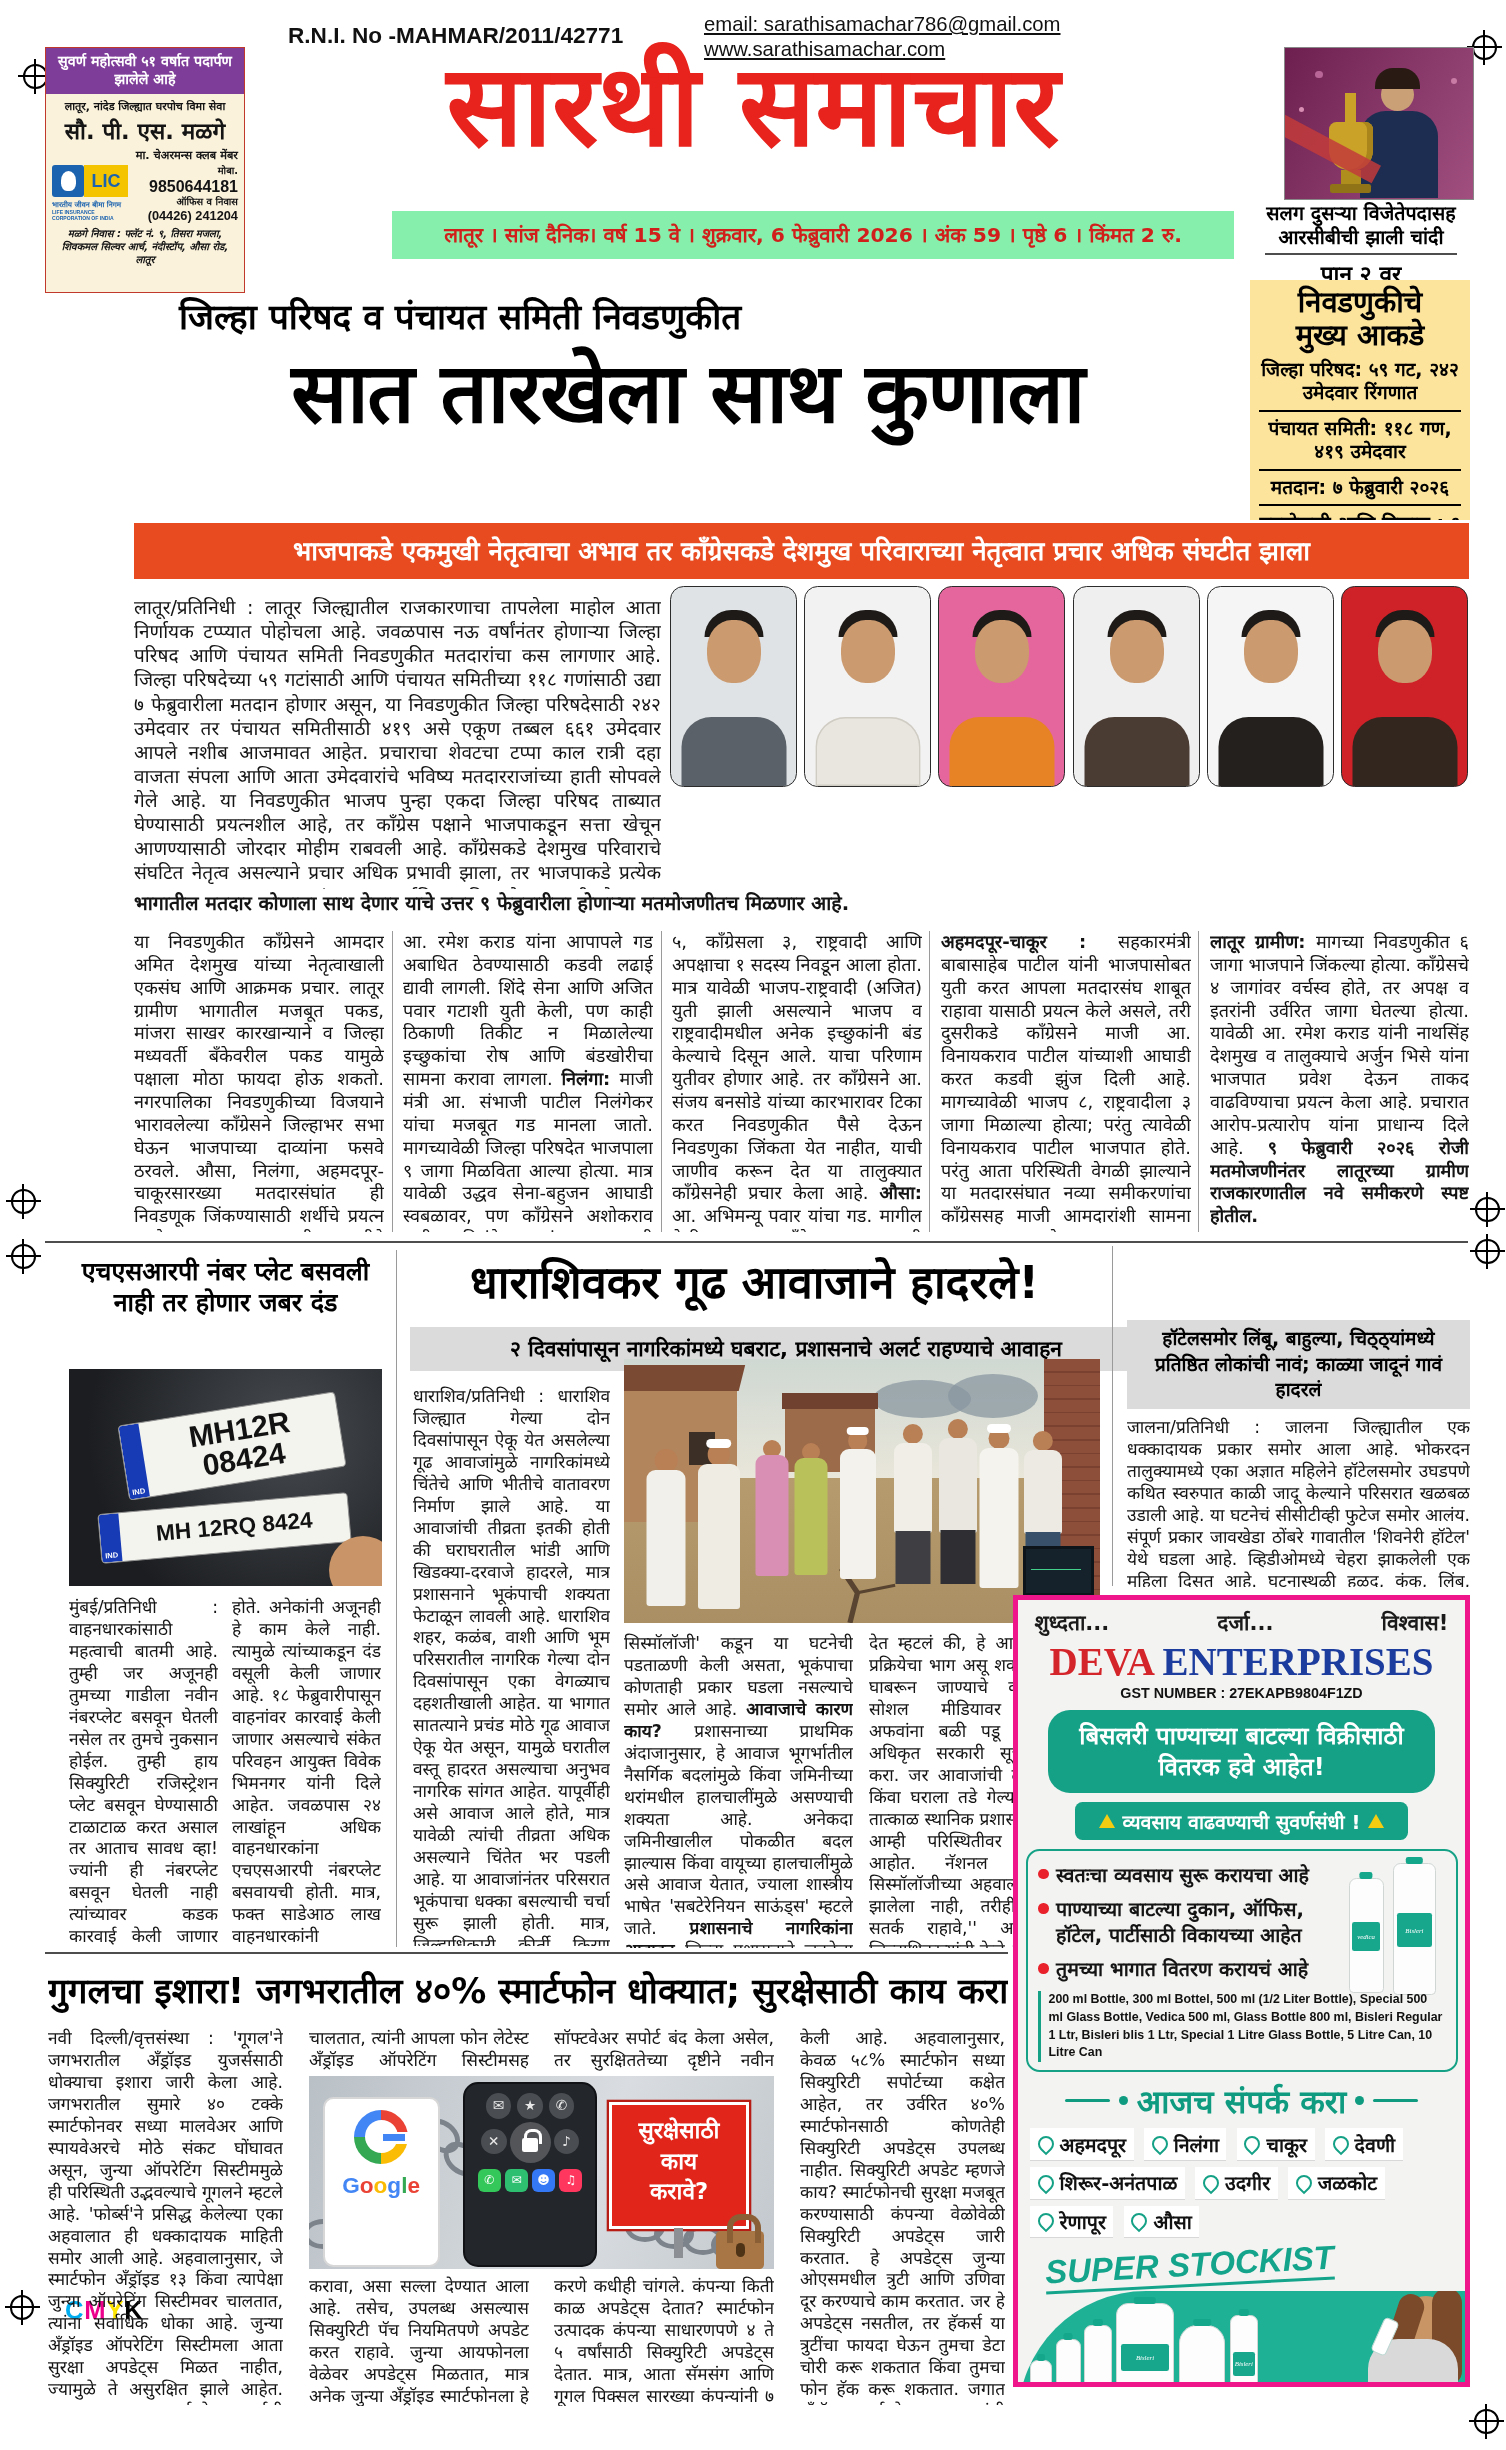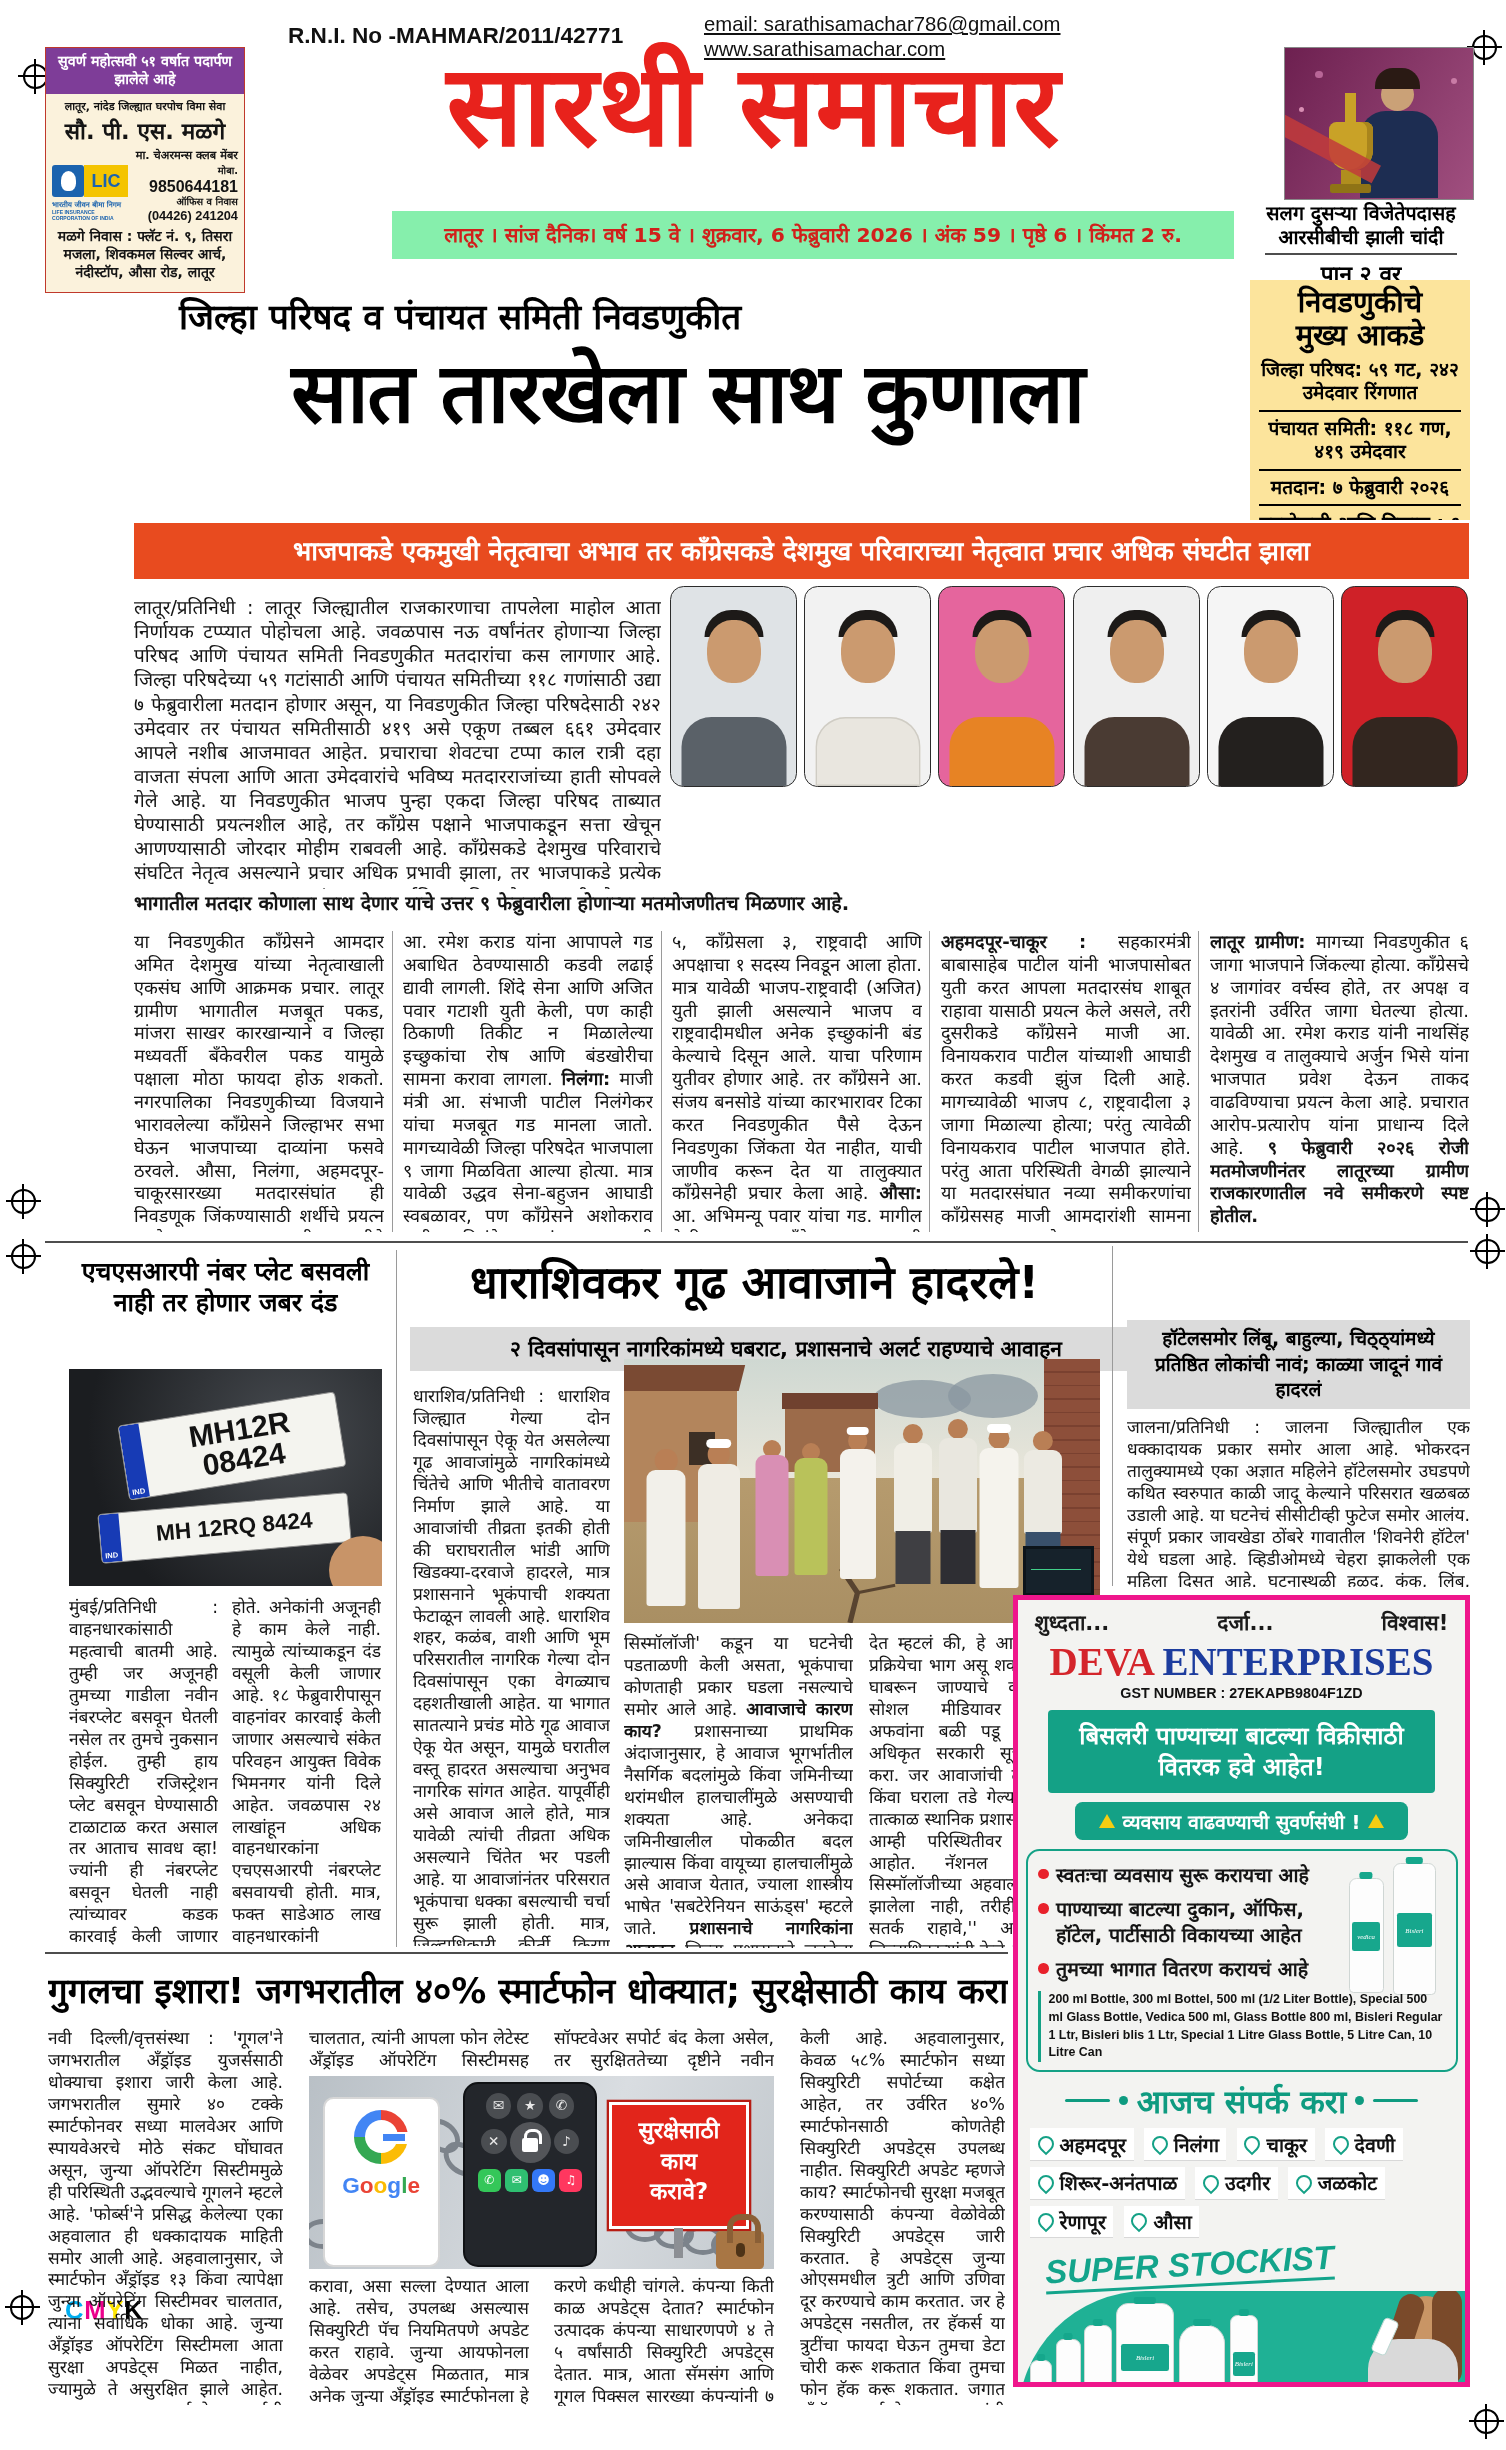--- a/index.html
+++ b/index.html
@@ -52,21 +52,21 @@
   .ind{background:#173bb5;color:#fff;font-size:7.5px;font-weight:700;height:100%;display:flex;align-items:flex-end;justify-content:center;width:19.6px;font-family:"Liberation Sans",sans-serif;padding-bottom:2.3px;box-sizing:border-box;}
   .pnum{flex:1;text-align:center;font-family:"Liberation Sans",sans-serif;font-weight:700;color:#121212;line-height:1.0;}
   
   .dphoto{position:absolute;left:624px;top:1359px;width:476px;height:264px;overflow:hidden;background:linear-gradient(#cfd8d2 0%,#e9e6da 45%,#b69b6e 45%,#a98f63 100%);}
   .hill{position:absolute;background:#8a97a0;border-radius:50%;opacity:.75;}
   .person{position:absolute;}
   .p-head{position:absolute;left:50%;transform:translateX(-50%);top:0;width:19.6px;height:19.6px;border-radius:50%;background:#B97F55;}
   .p-body{position:absolute;left:50%;transform:translateX(-50%);top:18px;border-radius:9px 9px 3px 3px;}
   
   .deva{position:absolute;left:1013px;top:1595px;width:457px;height:792px;border:5.3px solid #EF168C;background:#F3F3F1;box-sizing:border-box;overflow:hidden;}
-  .tealbox{background:#14A186;color:#fff;font-weight:700;text-align:center;border-radius:4px;}
+  .tealbox{background:#14A186;color:#fff;font-weight:700;text-align:center;border-radius:22px;}
   .pin{display:inline-block;width:12px;height:12px;border:2.3px solid #14A186;border-radius:50% 50% 50% 0;transform:rotate(-45deg);margin-right:6px;}
   .chip{display:flex;align-items:center;background:#fff;border-bottom:1.5px solid #d8d8d8;padding:2.3px 7.5px;font-size:19.6px;font-weight:700;color:#111;}
   .tri{width:0;height:0;border-left:8.3px solid transparent;border-right:8.3px solid transparent;border-bottom:14.3px solid #F4CD12;display:inline-block;}
   .bottle{position:absolute;background:#fdfdfd;border:0.8px solid #cfd6d4;border-radius:7.5px 7.5px 4.5px 4.5px;}
   .bottle::before{content:"";position:absolute;left:50%;transform:translateX(-50%);top:-6.8px;width:40%;height:6.8px;background:#15a78c;border-radius:2.3px;}
   .bottle .lbl{position:absolute;left:8%;right:8%;top:38%;height:26%;background:#17a78d;border-radius:2.3px;color:#fff;
       font-size:6.8px;display:flex;align-items:center;justify-content:center;font-style:italic;font-family:"Liberation Serif",serif;overflow:hidden;}
   
   .gimg{position:absolute;left:309px;top:2076px;width:465px;height:193px;overflow:hidden;background:linear-gradient(110deg,#b9c0c6,#d9dde1 60%,#c2c8cd);}
   .ring{position:absolute;width:30px;height:19.6px;border:5.3px solid #7c838b;border-radius:50%;}
@@ -107,21 +107,21 @@
           <div style="font-size:7.2px;font-weight:700;color:#1b63ae;margin-top:1.5px;">भारतीय जीवन बीमा निगम</div>
           <div class="lat" style="font-size:5.1px;font-weight:700;color:#1b63ae;">LIFE INSURANCE CORPORATION OF INDIA</div>
         </div>
         <div style="flex:1;text-align:right;line-height:1.2;">
           <div style="font-size:9.8px;font-weight:700;">मोबा.</div>
           <div class="lat" style="font-size:16px;font-weight:700;">9850644181</div>
           <div style="font-size:9.8px;font-weight:700;">ऑफिस व निवास</div>
           <div class="lat" style="font-size:12.8px;font-weight:700;">(04426) 241204</div>
         </div>
       </div>
-      <div class="center" style="font-size:14px;font-weight:700;margin-top:3.8px;line-height:1.3;">मळगे निवास : फ्लॅट नं. ९, तिसरा मजला, शिवकमल सिल्वर आर्च, नंदीस्टॉप, औसा रोड, लातूर</div>
+      <div class="center" style="font-size:10px;font-weight:700;margin-top:3.8px;line-height:1.3;font-style:italic;">मळगे निवास : फ्लॅट नं. ९, तिसरा मजला, शिवकमल सिल्वर आर्च, नंदीस्टॉप, औसा रोड, लातूर</div>
     </div>
   </div>
 
   <div class="abs lat" style="left:288px;top:22.6px;font-size:22.6px;font-weight:600;color:#111;">R.N.I. No -MAHMAR/2011/42771</div>
   <div class="abs lat" style="left:704px;top:12px;font-size:20.3px;color:#111;line-height:1.25;">
     <div style="text-decoration:underline;">email: sarathisamachar786@gmail.com</div>
     <div style="text-decoration:underline;">www.sarathisamachar.com</div>
   </div>
   <div class="masthead">सारथी समाचार</div>
   <div class="dateline">लातूर । सांज दैनिक। वर्ष 15 वे । शुक्रवार, 6 फेब्रुवारी 2026 । अंक 59 । पृष्ठे 6 । किंमत 2 रु.</div>

